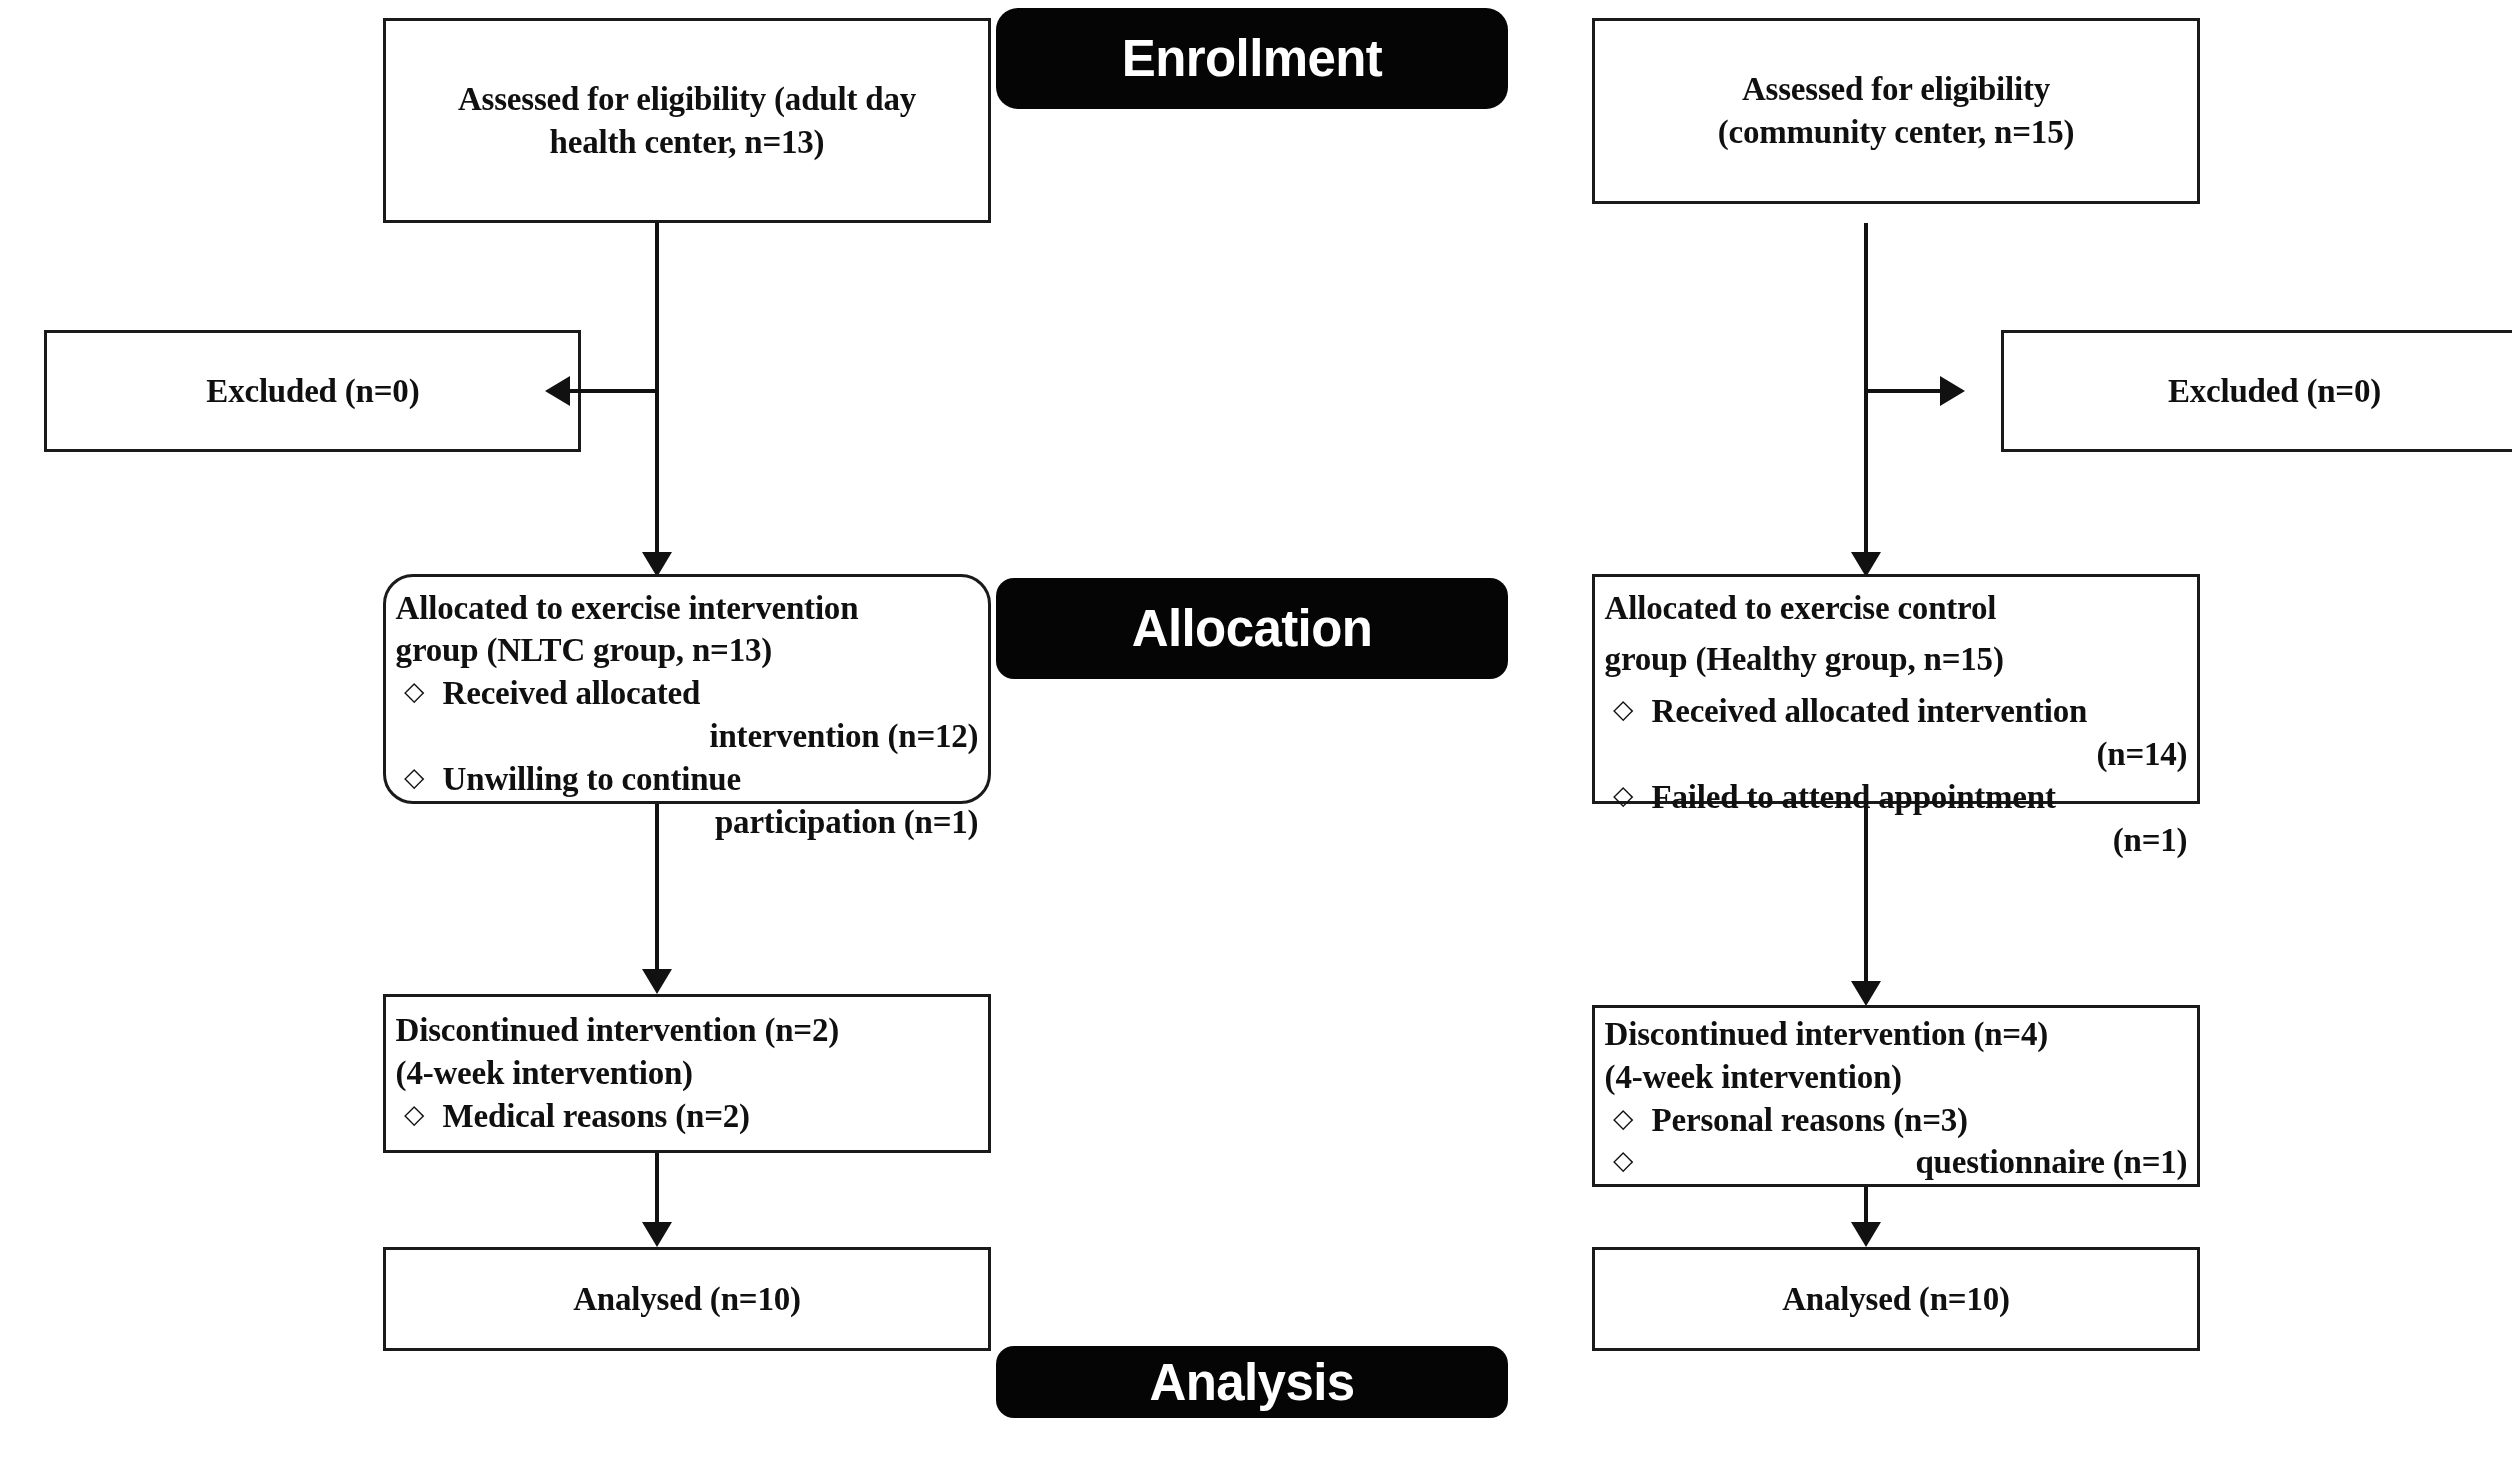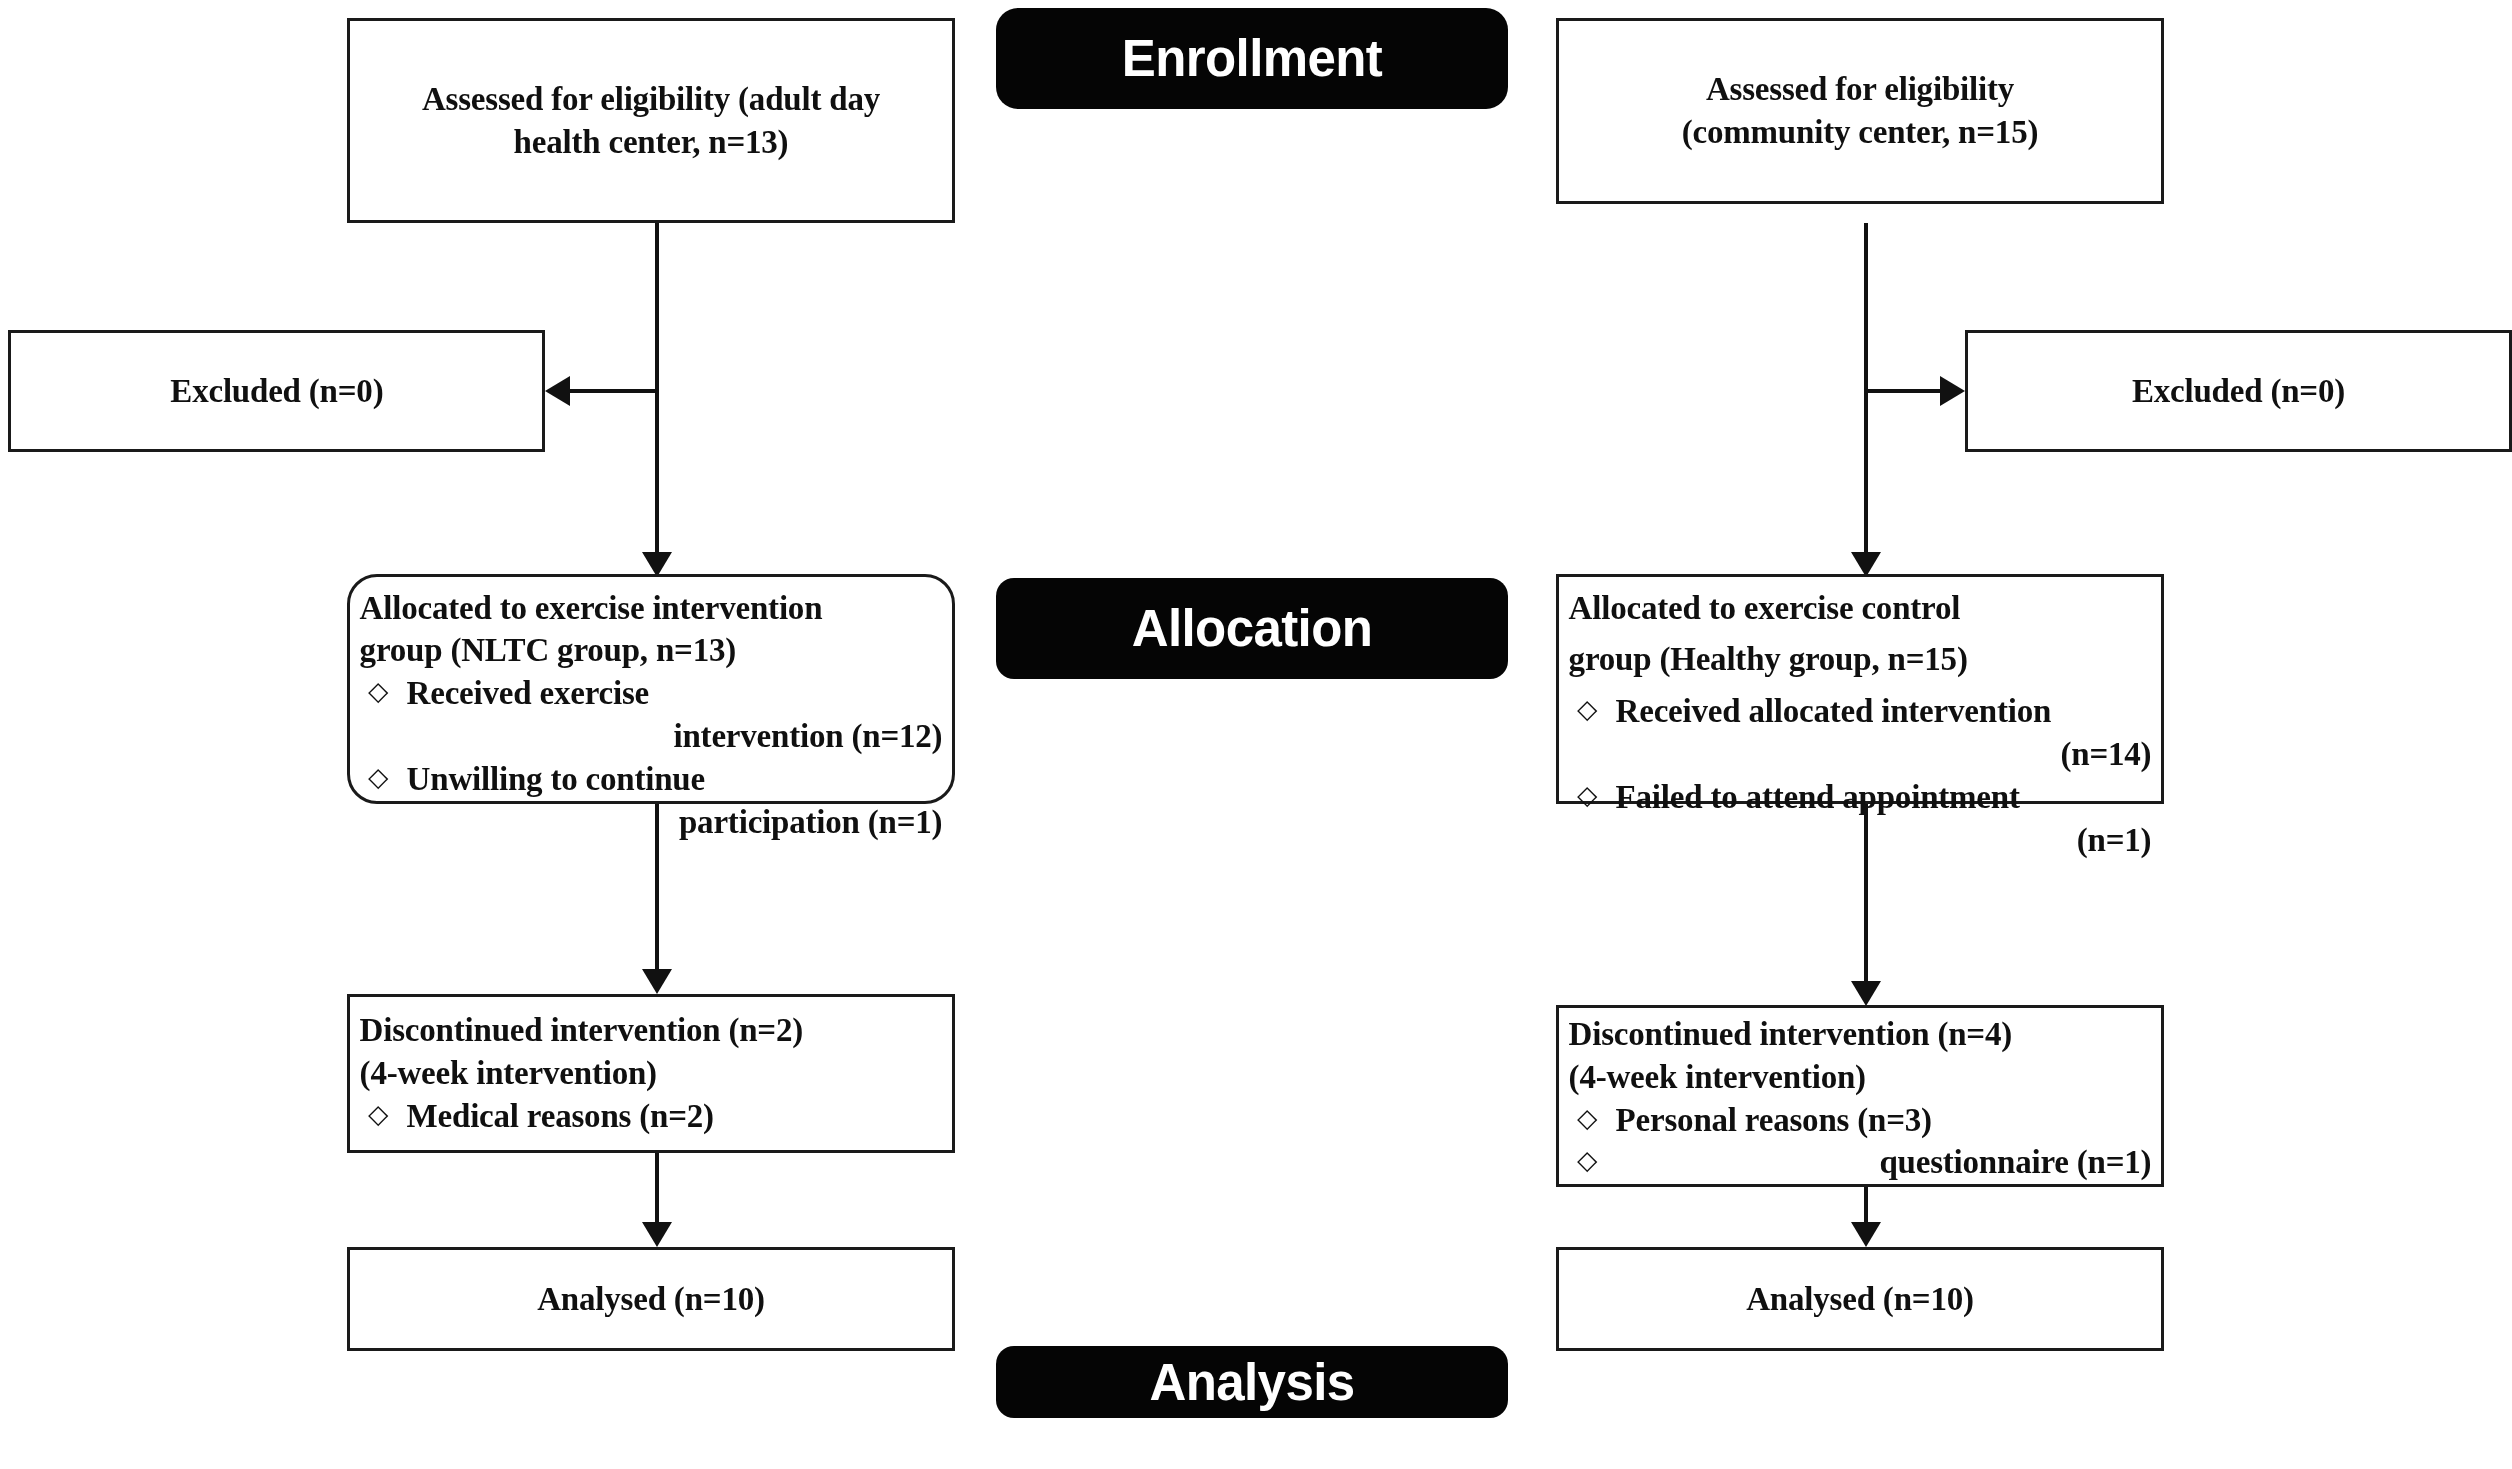--- a/index.html
+++ b/index.html
@@ -19,20 +19,21 @@
 
   
   .box {
     position: absolute;
     box-sizing: border-box;
     background: #ffffff;
     border: 3.6px solid #1a1a1a;
     display: flex;
     flex-direction: column;
     justify-content: center;
+    margin-left: 36px;
   }
   .box.topbias { justify-content: flex-start; }
 
   .box-text {
     font-family: "Liberation Serif", "DejaVu Serif", serif;
     font-weight: bold;
     font-size: 33px;
     line-height: 1.30;
     color: #101010;
     letter-spacing: -0.2px;
@@ -153,21 +154,21 @@
 
   <div class="hline" style="left:570px; top:389px; width:87px;"></div>
   <div class="arrow-left" style="left:545px; top:376px;"></div>
 
   <div class="box topbias" style="left:347px; top:574px; width:608px; height:230px; padding:9.6px 9.6px 0 9.6px;border-radius:30px;">
     <div class="box-text left">Allocated to exercise intervention</div>
     <div class="box-text left">group (NLTC  group, n=13)</div>
     <ul class="blist">
       <li>
         <span class="bullet">◇</span>
-        <span class="firstline">Received exercise</span>
+        <span class="firstline">Received allocated</span>
         <span class="contline">intervention (n=12)</span>
       </li>
       <li>
         <span class="bullet">◇</span>
         <span class="firstline">Unwilling to continue</span>
         <span class="contline">participation (n=1)</span>
       </li>
     </ul>
   </div>
 

